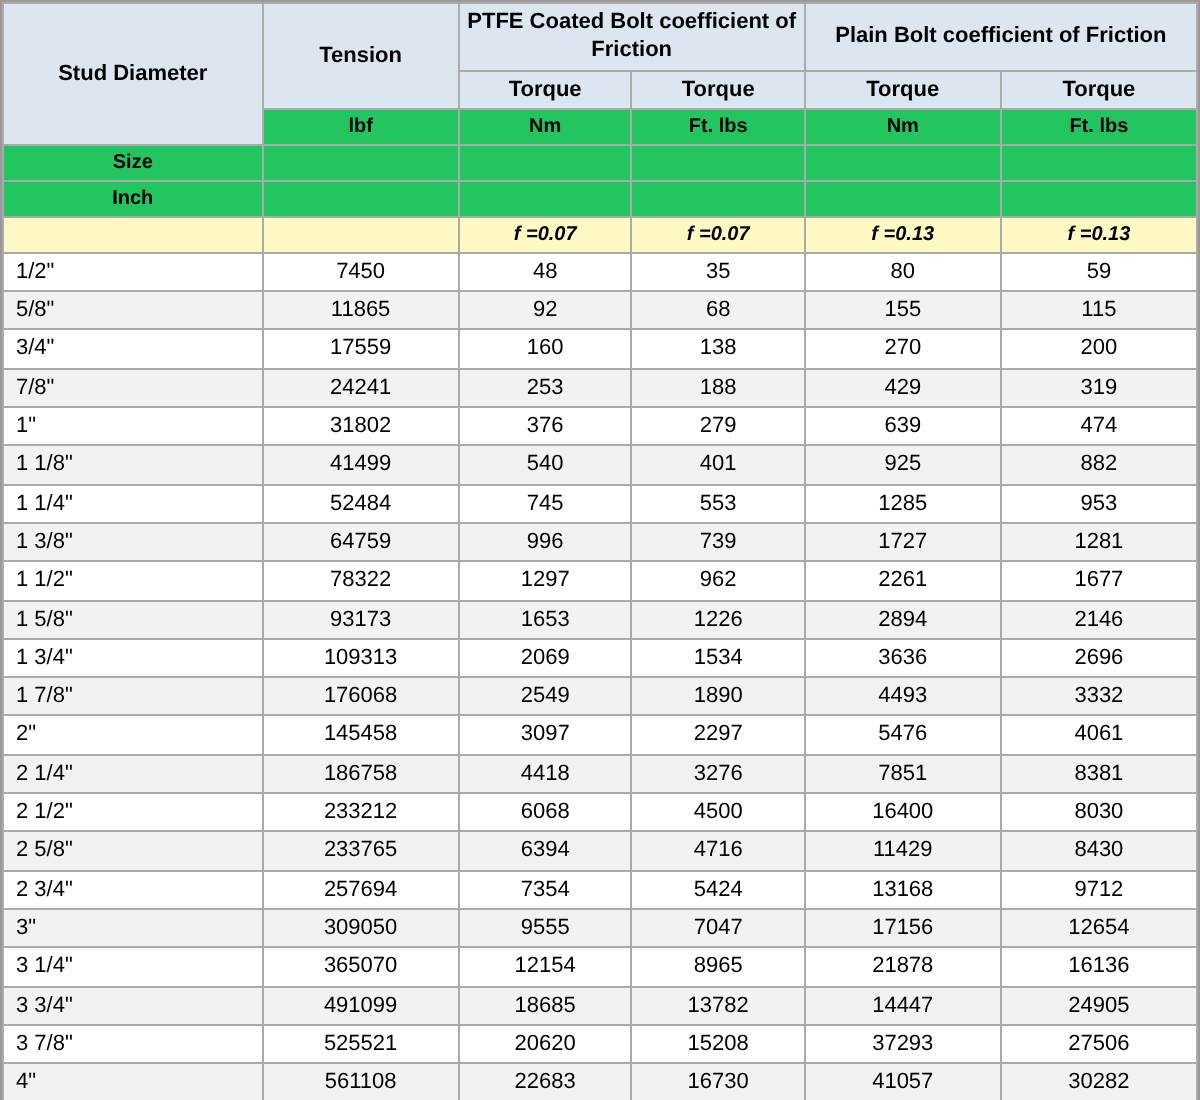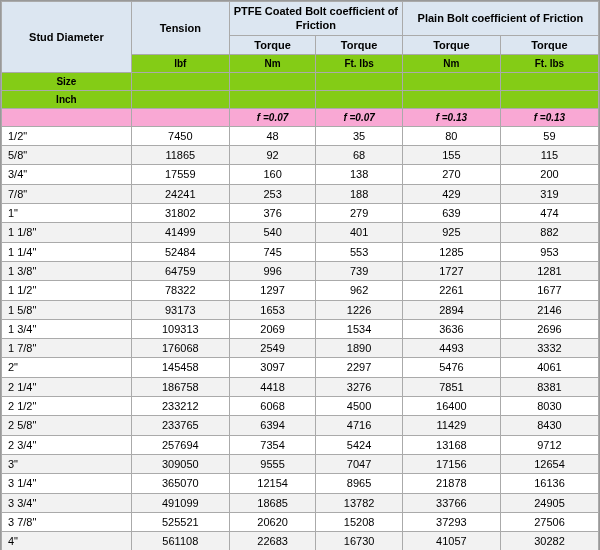--- a/index.html
+++ b/index.html
@@ -23,26 +23,26 @@
       text-align: center;
       padding: 2px 3px;
       line-height: 1.3;
     }
     .header-top th {
       background: #dce6f1;
       font-weight: bold;
       font-size: 11px;
     }
     .header-units th {
-      background: #84cc16;
+      background: #22c55e;
       font-size: 10px;
       margin-top: 24px;
     }
     .header-f th {
-      background: #f9a8d4;
+      background: #fef9c3;
       font-size: 10px;
       font-style: italic;
     }
     .row-even td {
       background: #ffffff;
     }
     .row-odd td {
       background: #f2f2f2;
     }
     td:first-child {
@@ -269,21 +269,21 @@
           <td>12154</td>
           <td>8965</td>
           <td>21878</td>
           <td>16136</td>
         </tr>
         <tr class="row-odd">
           <td>3  3/4"</td>
           <td>491099</td>
           <td>18685</td>
           <td>13782</td>
-          <td>33766</td>
+          <td>14447</td>
           <td>24905</td>
         </tr>
         <tr class="row-even">
           <td>3  7/8"</td>
           <td>525521</td>
           <td>20620</td>
           <td>15208</td>
           <td>37293</td>
           <td>27506</td>
         </tr>

